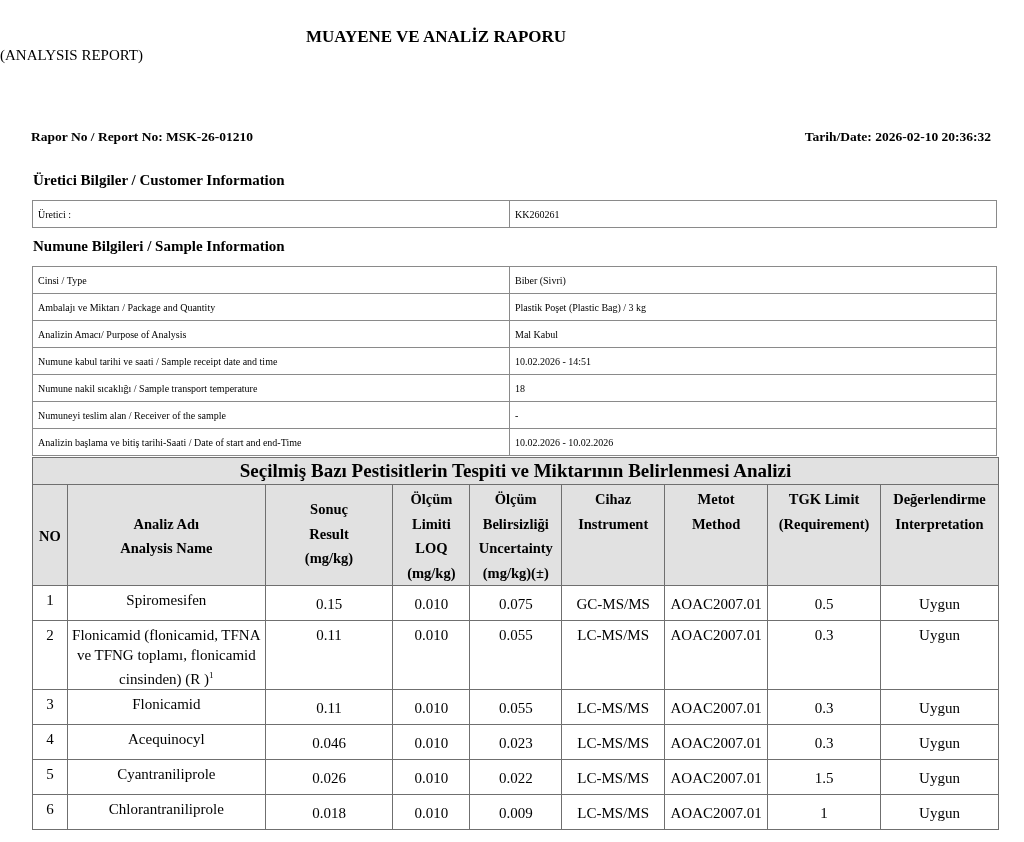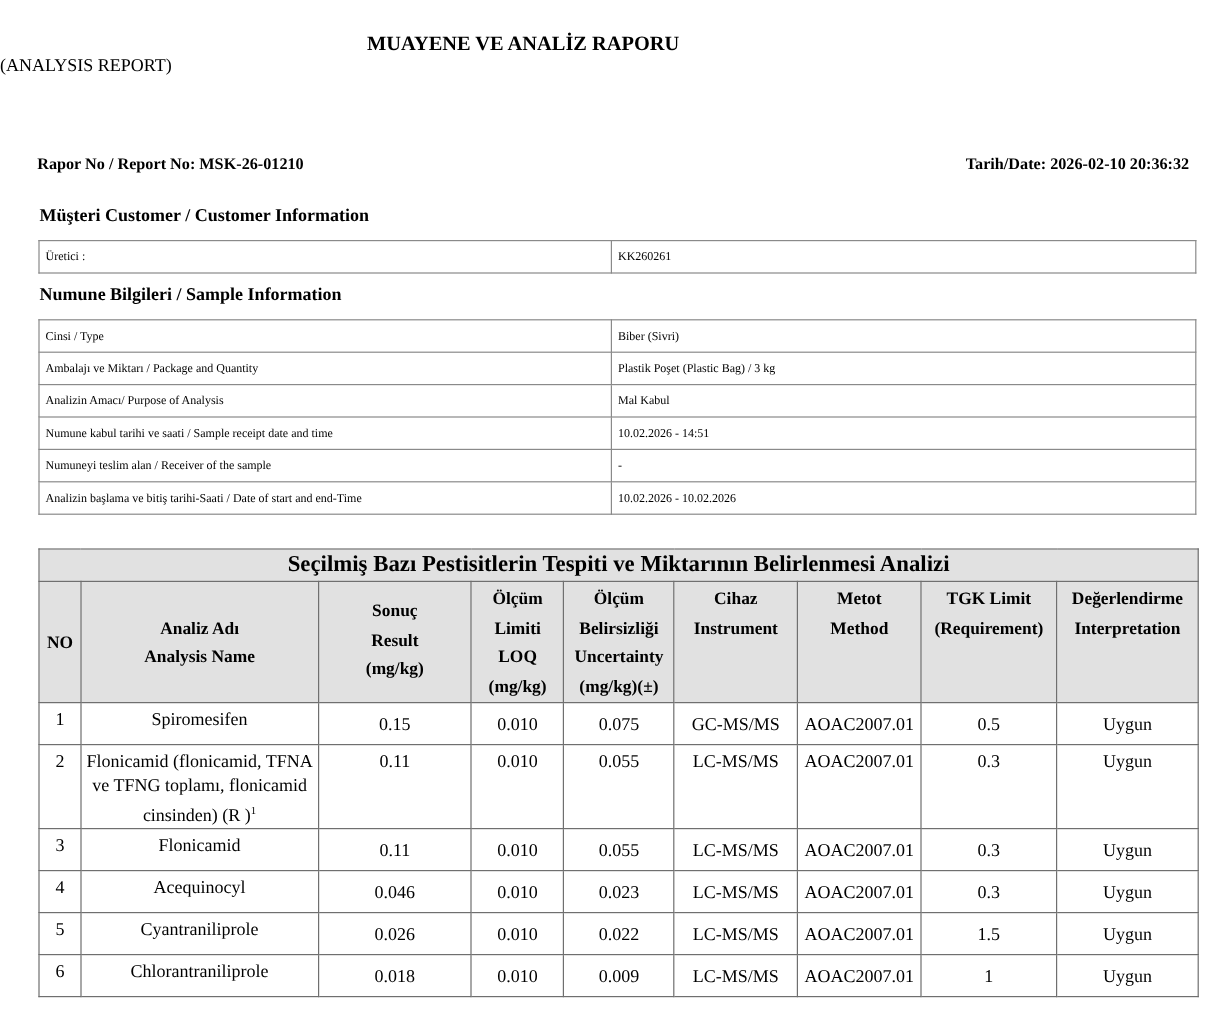--- a/index.html
+++ b/index.html
@@ -27,21 +27,21 @@
   sup { font-size:9px; }
 </style>
 </head>
 <body>
 
 <div class="title">MUAYENE VE ANALİZ RAPORU</div>
 <div class="subtitle">(ANALYSIS REPORT)</div>
 <div class="report-no">Rapor No / Report No: MSK-26-01210</div>
 <div class="report-date">Tarih/Date: 2026-02-10 20:36:32</div>
 
-<div class="section-head" style="top:172px;">Müşteri Customer / Customer Information</div>
+<div class="section-head" style="top:172px;">Üretici Bilgiler / Customer Information</div>
 <table class="info" style="top:200px;">
   <tbody>
       <tr>
     <td class="k">Üretici :</td>
     <td>KK260261</td>
   </tr>
 </tbody>
   </table>
 
 <div class="section-head" style="top:238px;">Numune Bilgileri / Sample Information</div>
@@ -55,20 +55,24 @@
         <td class="k">Ambalajı ve Miktarı / Package and Quantity</td>
         <td>Plastik Poşet (Plastic Bag) / 3 kg</td>
       </tr>
   <tr>
         <td class="k">Analizin Amacı/ Purpose of Analysis</td>
         <td>Mal Kabul</td>
       </tr>
   <tr>
         <td class="k">Numune kabul tarihi ve saati / Sample receipt date and time</td>
         <td>10.02.2026 - 14:51</td>
+      </tr>
+  <tr>
+        <td class="k">Numune nakil sıcaklığı / Sample transport temperature</td>
+        <td>18</td>
       </tr>
   <tr>
         <td class="k">Numuneyi teslim alan / Receiver of the sample</td>
         <td>-</td>
       </tr>
   <tr>
         <td class="k">Analizin başlama ve bitiş tarihi-Saati / Date of start and end-Time</td>
         <td>10.02.2026 - 10.02.2026</td>
       </tr>
 </tbody>

